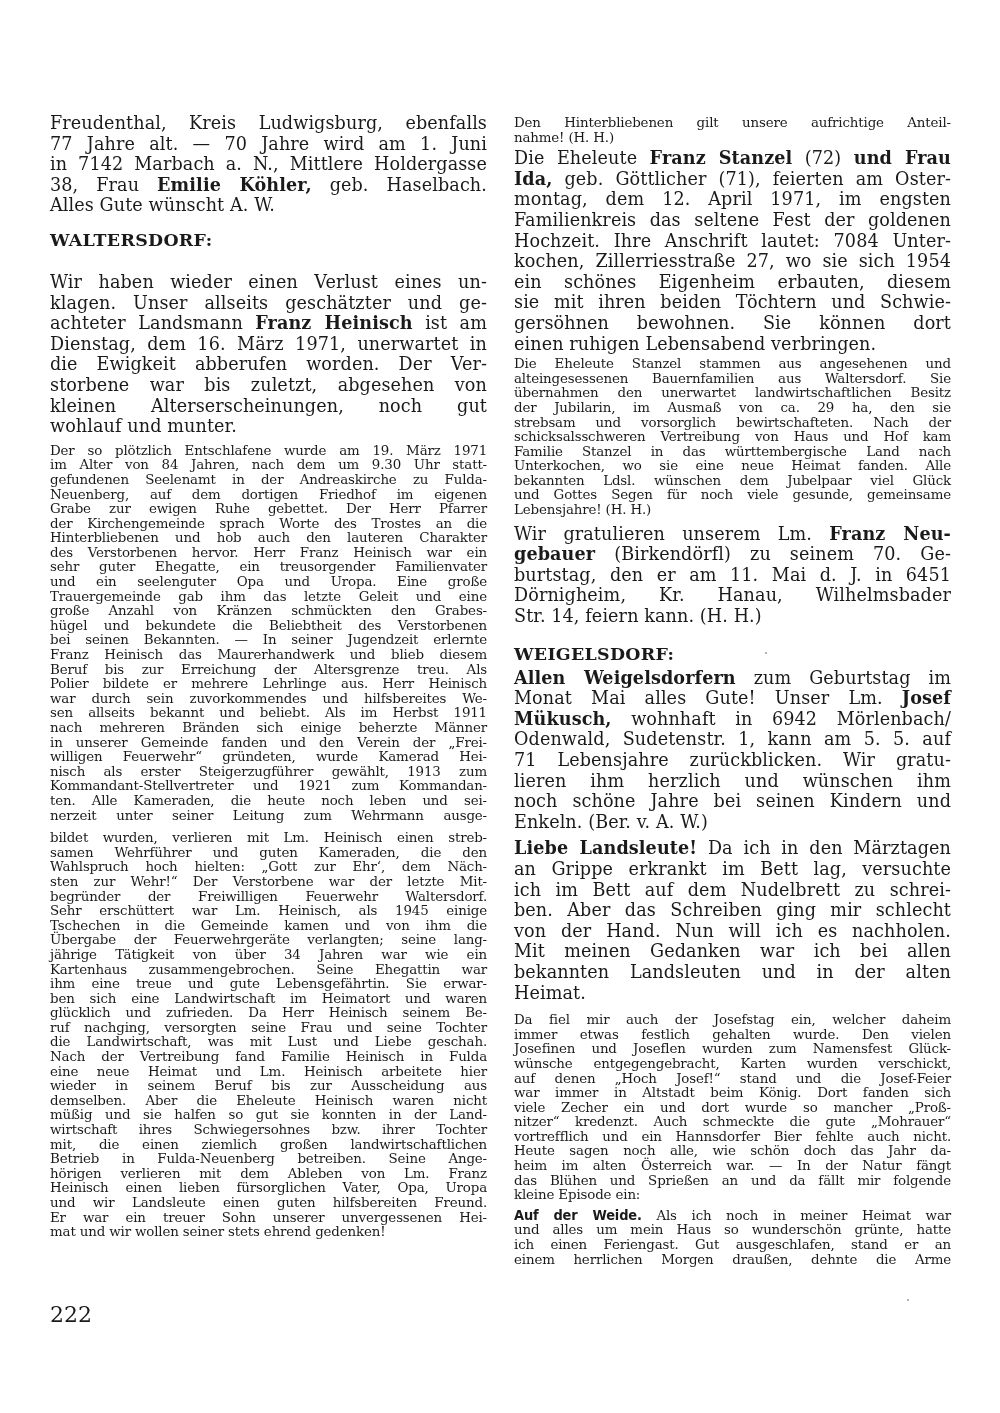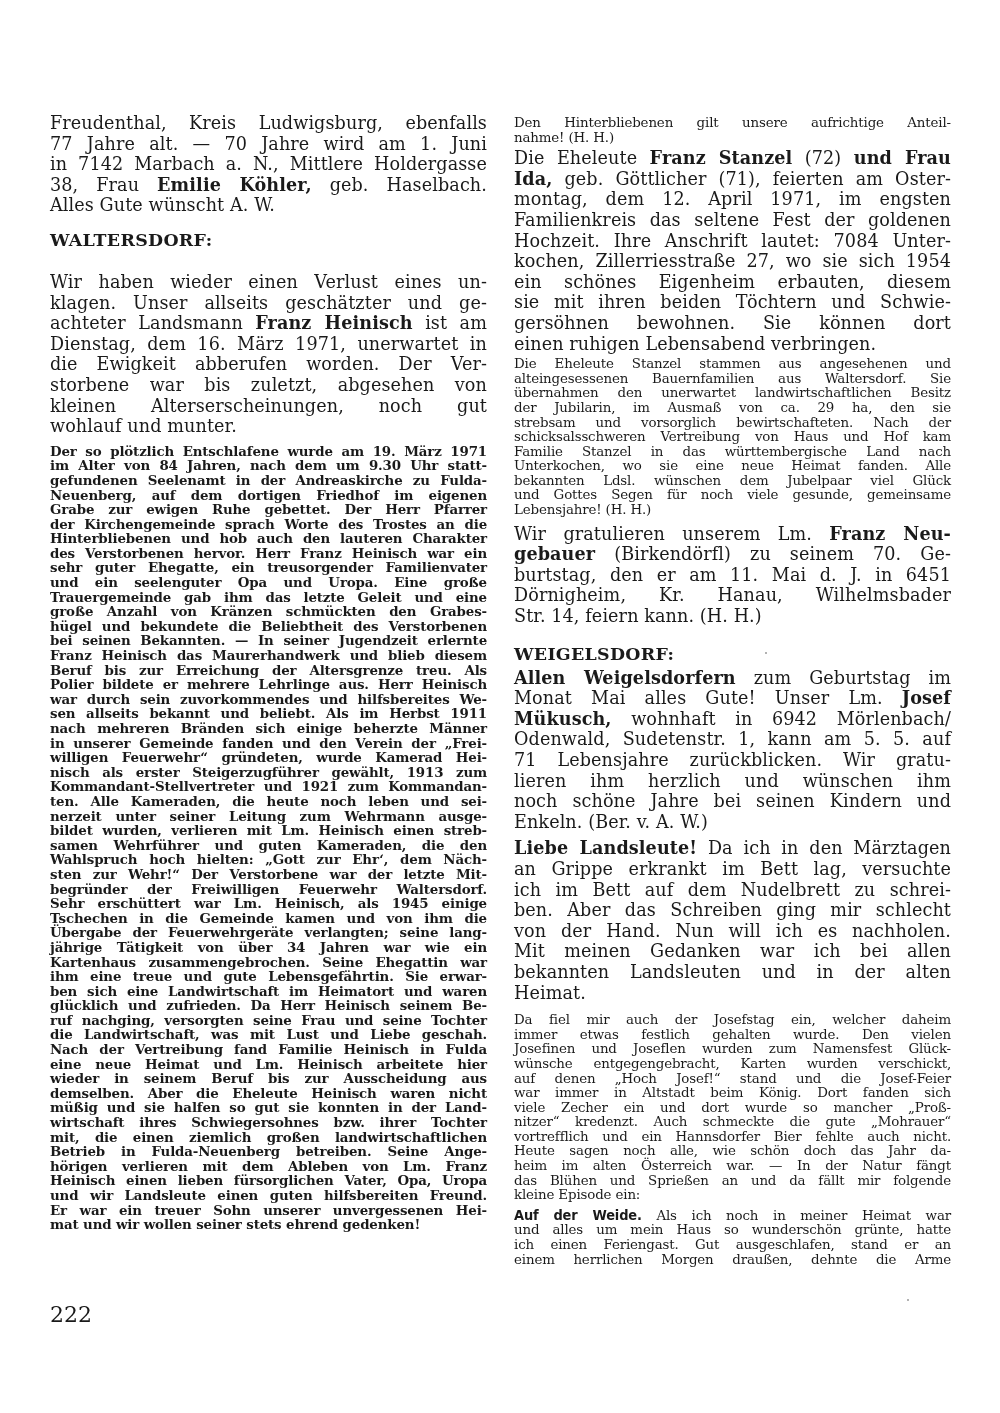--- a/index.html
+++ b/index.html
@@ -36,21 +36,21 @@
     <div class="big block">
         <span class="line" style="word-spacing: 0px;"><span>Wir haben wieder einen Verlust eines un-</span></span>
         <span class="line" style="word-spacing: 0px;"><span>klagen. Unser allseits geschätzter und ge-</span></span>
         <span class="line" style="word-spacing: 0px;"><span>achteter Landsmann </span><b>Franz Heinisch</b><span> ist am</span></span>
         <span class="line" style="word-spacing: 0px;"><span>Dienstag, dem 16. März 1971, unerwartet in</span></span>
         <span class="line" style="word-spacing: 0px;"><span>die Ewigkeit abberufen worden. Der Ver-</span></span>
         <span class="line" style="word-spacing: 0px;"><span>storbene war bis zuletzt, abgesehen von</span></span>
         <span class="line" style="word-spacing: 0px;"><span>kleinen Alterserscheinungen, noch gut</span></span>
         <span class="line last"><span>wohlauf und munter.</span></span>
       </div>
-    <div class="small block" style="margin-top:7px;font-weight:bold;">
+    <div class="small block" style="margin-top:7px;">
         <span class="line" style="word-spacing: 0px;">Der so plötzlich Entschlafene wurde am 19. März 1971</span>
         <span class="line" style="word-spacing: 0px;">im Alter von 84 Jahren, nach dem um 9.30 Uhr statt-</span>
         <span class="line" style="word-spacing: 0px;">gefundenen Seelenamt in der Andreaskirche zu Fulda-</span>
         <span class="line" style="word-spacing: 0px;">Neuenberg, auf dem dortigen Friedhof im eigenen</span>
         <span class="line" style="word-spacing: 0px;">Grabe zur ewigen Ruhe gebettet. Der Herr Pfarrer</span>
         <span class="line" style="word-spacing: 0px;">der Kirchengemeinde sprach Worte des Trostes an die</span>
         <span class="line" style="word-spacing: 0px;">Hinterbliebenen und hob auch den lauteren Charakter</span>
         <span class="line" style="word-spacing: 0px;">des Verstorbenen hervor. Herr Franz Heinisch war ein</span>
         <span class="line" style="word-spacing: 0px;">sehr guter Ehegatte, ein treusorgender Familienvater</span>
         <span class="line" style="word-spacing: 0px;">und ein seelenguter Opa und Uropa. Eine große</span>
@@ -63,21 +63,21 @@
         <span class="line" style="word-spacing: 0px;">Polier bildete er mehrere Lehrlinge aus. Herr Heinisch</span>
         <span class="line" style="word-spacing: 0px;">war durch sein zuvorkommendes und hilfsbereites We-</span>
         <span class="line" style="word-spacing: 0px;">sen allseits bekannt und beliebt. Als im Herbst 1911</span>
         <span class="line" style="word-spacing: 0px;">nach mehreren Bränden sich einige beherzte Männer</span>
         <span class="line" style="word-spacing: 0px;">in unserer Gemeinde fanden und den Verein der „Frei-</span>
         <span class="line" style="word-spacing: 0px;">willigen Feuerwehr“ gründeten, wurde Kamerad Hei-</span>
         <span class="line" style="word-spacing: 0px;">nisch als erster Steigerzugführer gewählt, 1913 zum</span>
         <span class="line" style="word-spacing: 0px;">Kommandant-Stellvertreter und 1921 zum Kommandan-</span>
         <span class="line" style="word-spacing: 0px;">ten. Alle Kameraden, die heute noch leben und sei-</span>
         <span class="line" style="word-spacing: 0px;">nerzeit unter seiner Leitung zum Wehrmann ausge-</span>
-        <span class="line" style="word-spacing: 0px;">bildet wurden, verlieren mit Lm. Heinisch einen streb-</span>
+        <span class="line" style="word-spacing: 0px; margin-top: 8px;">bildet wurden, verlieren mit Lm. Heinisch einen streb-</span>
         <span class="line" style="word-spacing: 0px;">samen Wehrführer und guten Kameraden, die den</span>
         <span class="line" style="word-spacing: 0px;">Wahlspruch hoch hielten: „Gott zur Ehr‘, dem Näch-</span>
         <span class="line" style="word-spacing: 0px;">sten zur Wehr!“ Der Verstorbene war der letzte Mit-</span>
         <span class="line" style="word-spacing: 0px;">begründer der Freiwilligen Feuerwehr Waltersdorf.</span>
         <span class="line" style="word-spacing: 0px;">Sehr erschüttert war Lm. Heinisch, als 1945 einige</span>
         <span class="line" style="word-spacing: 0px;">Tschechen in die Gemeinde kamen und von ihm die</span>
         <span class="line" style="word-spacing: 0px;">Übergabe der Feuerwehrgeräte verlangten; seine lang-</span>
         <span class="line" style="word-spacing: 0px;">jährige Tätigkeit von über 34 Jahren war wie ein</span>
         <span class="line" style="word-spacing: 0px;">Kartenhaus zusammengebrochen. Seine Ehegattin war</span>
         <span class="line" style="word-spacing: 0px;">ihm eine treue und gute Lebensgefährtin. Sie erwar-</span>

